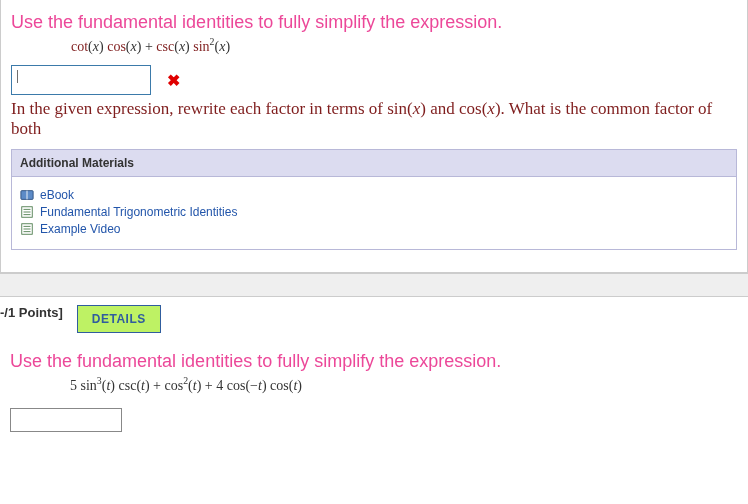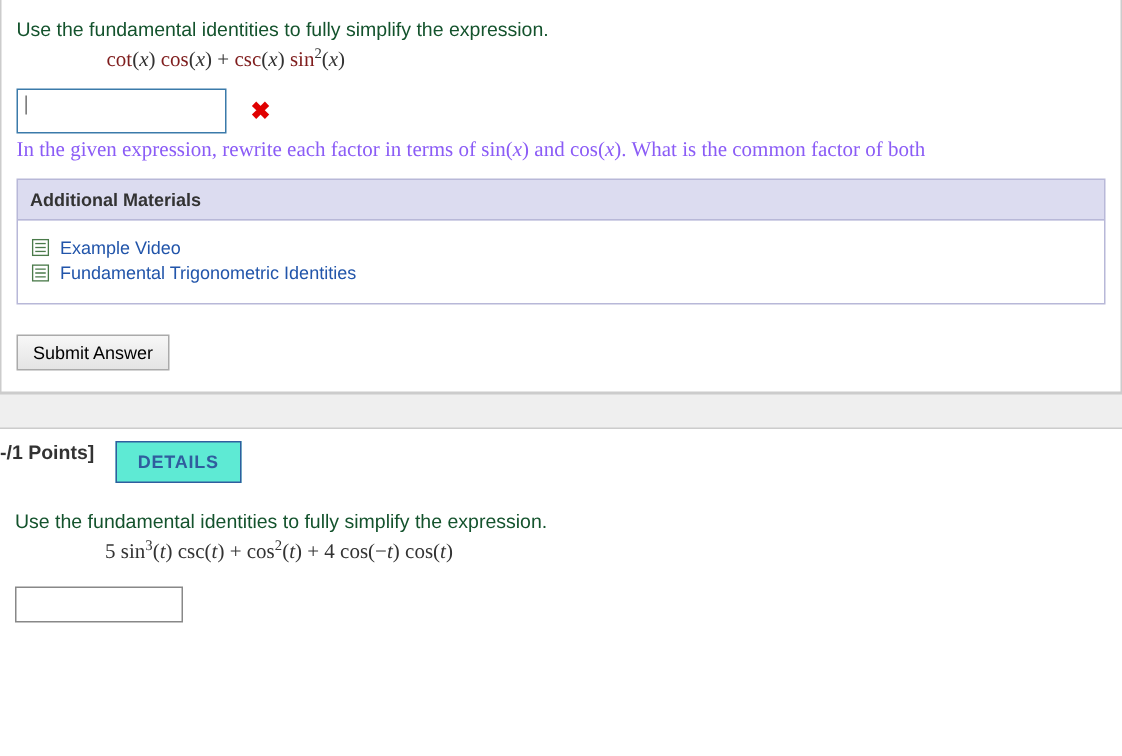--- a/index.html
+++ b/index.html
@@ -4,40 +4,40 @@
 <style>
   body {
     font-family: Verdana, Arial, sans-serif;
     font-size: 13px;
     margin: 0;
     padding: 0;
     color: #333;
     background: #fff;
   }
   .q-container { border: 1px solid #ccc; border-top:none; padding: 8px 10px 10px 10px; }
-  .problem-text { font-size:13px; margin: 4px 0 6px 0; color:#14532d; }
+  .problem-text { font-size:18px; margin: 4px 0 6px 0; color:#ec4899; }
   .expr { font-family: Georgia, "Times New Roman", serif; font-size: 14px; margin: 4px 0 10px 60px; color: #333; }
   .fn { color: #7f1d1d; }
   .var { font-style: italic; }
   sup { font-size: 0.7em; vertical-align: super; line-height: 0; }
   .answer-row { display:flex; align-items:center; margin: 6px 0 4px 0; }
   .answer-box {
     border: 1px solid #3b7aaa;
     height: 24px;
     width: 130px;
     padding: 2px 4px;
     font-family: Georgia, serif;
     font-size: 14px;
     background:#fff;
   }
   .x-mark {
     color:#e00000; font-weight:bold; font-size:16px; margin-left:16px;
   }
   .feedback {
-    color:#8b5cf6; font-family: Georgia, "Times New Roman", serif; font-size:14px;
+    color:#7f1d1d; font-family: Georgia, "Times New Roman", serif; font-size:17px;
     margin: 2px 0 10px 0;
   }
   .feedback .var { font-style: italic; }
   .addl {
     border:1px solid #b8b8d8;
     margin: 8px 0 12px 0;
   }
   .addl-head {
     background: #dcdcf0;
     padding: 6px 8px;
@@ -65,21 +65,21 @@
 
   .q-header {
     display:flex; align-items:flex-start;
     padding: 8px 10px 4px 0;
     font-size:13px;
   }
   .points { font-weight:bold; margin-right:14px; }
   .details-btn {
     border:1px solid #305d9e;
     color:#305d9e;
-    background:#5eead4;
+    background:#bef264;
     padding:6px 14px;
     font-size:12px;
     font-weight:bold;
     letter-spacing:0.5px;
     cursor:pointer;
     margin-right:18px;
   }
   .exercise-ref { font-weight:bold; font-size:13px; letter-spacing:0.2px; }
   .q2 { padding: 10px; }
   .answer-box-plain {
@@ -107,40 +107,46 @@
   </div>
   <div class="feedback">
     <span>In the given expression, rewrite each factor in terms of  </span><span>sin</span>(<span class="var">x</span>)<span>  and  </span><span>cos</span>(<span class="var">x</span>)<span>.  What is the common factor of both</span>
   </div>
 
   <div class="addl">
     <div class="addl-head">Additional Materials</div>
     <div class="addl-body">
       <div class="addl-item">
         <svg class="icon" viewBox="0 0 16 16">
-            <rect x="2" y="2" width="12" height="12" fill="#fff" stroke="#4a7a4a"></rect>
-            <line x1="4" y1="5" x2="12" y2="5" stroke="#4a7a4a"></line>
-            <line x1="4" y1="8" x2="12" y2="8" stroke="#4a7a4a"></line>
-            <line x1="4" y1="11" x2="12" y2="11" stroke="#4a7a4a"></line>
+            <rect x="1" y="3" width="14" height="10" rx="1" fill="#5d8bc7" stroke="#2a4d7a"></rect>
+            <line x1="8" y1="3" x2="8" y2="13" stroke="#fff"></line>
           </svg>
-        <a href="#">Example Video</a>
+        <a href="#">eBook</a>
       </div>
       <div class="addl-item">
         <svg class="icon" viewBox="0 0 16 16">
             <rect x="2" y="2" width="12" height="12" fill="#fff" stroke="#4a7a4a"></rect>
             <line x1="4" y1="5" x2="12" y2="5" stroke="#4a7a4a"></line>
             <line x1="4" y1="8" x2="12" y2="8" stroke="#4a7a4a"></line>
             <line x1="4" y1="11" x2="12" y2="11" stroke="#4a7a4a"></line>
           </svg>
         <a href="#">Fundamental Trigonometric Identities</a>
       </div>
+      <div class="addl-item">
+        <svg class="icon" viewBox="0 0 16 16">
+            <rect x="2" y="2" width="12" height="12" fill="#fff" stroke="#4a7a4a"></rect>
+            <line x1="4" y1="5" x2="12" y2="5" stroke="#4a7a4a"></line>
+            <line x1="4" y1="8" x2="12" y2="8" stroke="#4a7a4a"></line>
+            <line x1="4" y1="11" x2="12" y2="11" stroke="#4a7a4a"></line>
+          </svg>
+        <a href="#">Example Video</a>
+      </div>
     </div>
   </div>
 
-  <button class="submit-btn">Submit Answer</button>
 </div>
 
 <div class="gap"></div>
 
 <div class="q-header">
   <span class="points">-/1 Points]</span>
   <button class="details-btn">DETAILS</button>
 </div>
 
 <div class="q2">

